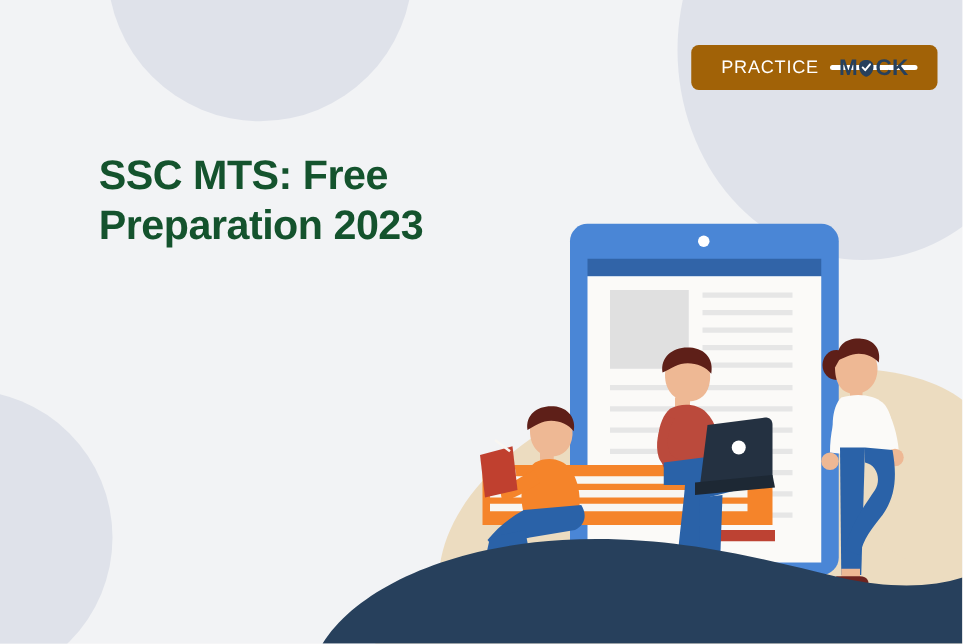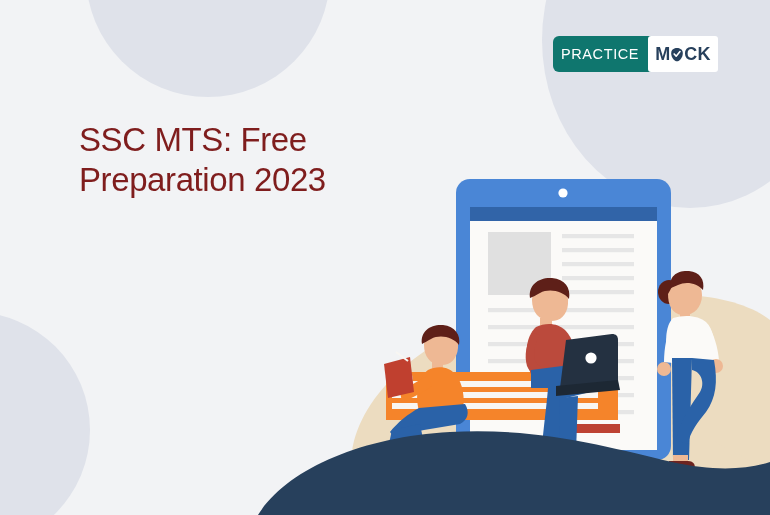--- a/index.html
+++ b/index.html
@@ -27,37 +27,37 @@
   #title-block {
     position: absolute;
     left: 79px;
     top: 120px;
     width: 330px;
     z-index: 6;
   }
   #title-block .headline {
     margin: 0;
     font-family: "Liberation Sans", sans-serif;
-    font-weight: normal;
+    font-weight: bold;
     font-size: 33px;
     line-height: 1.22;
     letter-spacing: -0.4px;
-    color: #7f1d1d;
+    color: #14532d;
     white-space: pre-line;
   }
   #logo {
     position: absolute;
     left: 553px;
     top: 36px;
     z-index: 7;
     display: flex;
     align-items: stretch;
-    background: #0f766e;
+    background: #a16207;
     border-radius: 6px;
-    padding: 0;
+    padding: 16px;
     box-sizing: border-box;
     height: 36px;
   }
   #logo .logo-practice {
     display: flex;
     align-items: center;
     justify-content: center;
     color: #ffffff;
     font-size: 14.5px;
     font-weight: normal;

